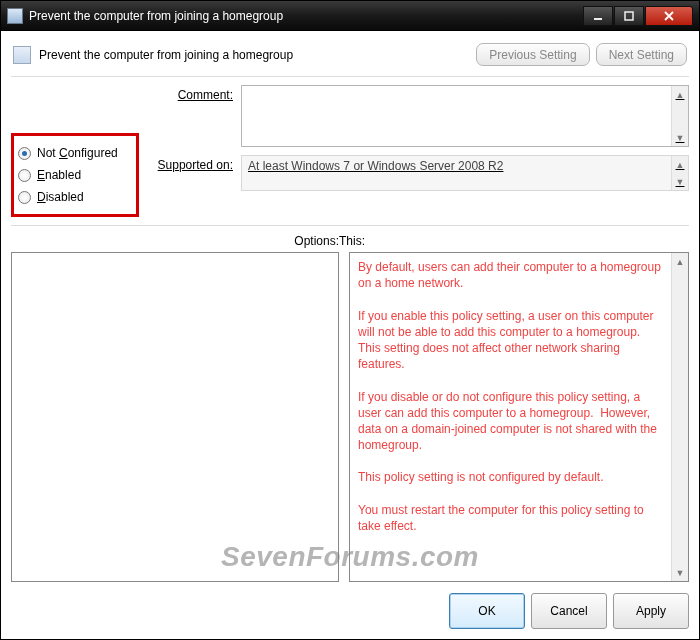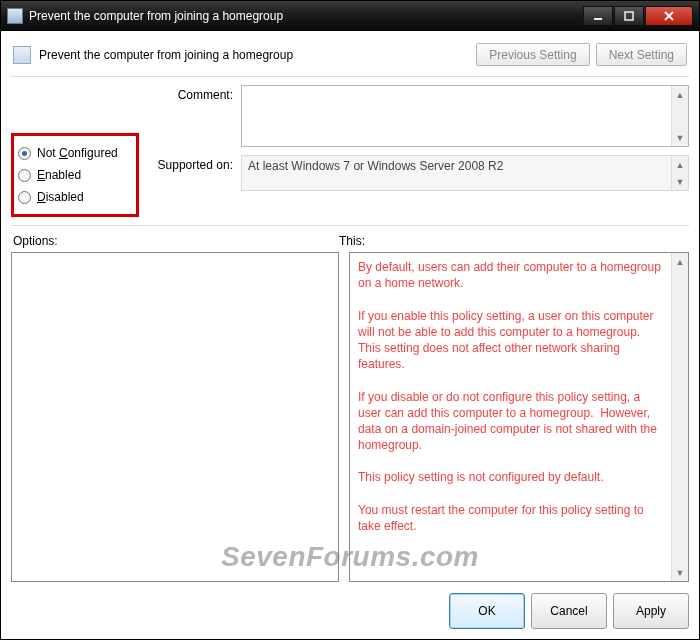--- a/index.html
+++ b/index.html
@@ -56,21 +56,21 @@
     border: 1px solid #9ab;
     margin-right: 8px;
   }
   .header-title { flex: 1; font-size: 12px; }
   .nav-btn {
     height: 23px;
     padding: 0 12px;
     margin-left: 6px;
     background: linear-gradient(#fdfdfd,#e8e8e8);
     border: 1px solid #b5b5b5;
-    border-radius: 2px;
+    border-radius: 7px;
     color: #888;
     font-size: 12px;
   }
   .divider { border: none; border-top: 1px solid #ddd; margin: 0 0 8px 0; }
   .state-row { display: flex; }
   .radio-box {
     border: 3px solid #d20000;
     padding: 6px 8px 6px 4px;
     margin-right: 12px;
     width: 128px;
@@ -83,21 +83,21 @@
     border-radius: 50%;
     margin-right: 6px;
     display: flex; align-items: center; justify-content: center;
     background: radial-gradient(#fff,#e8e8e8);
   }
   .radio.checked::after {
     content: ""; width: 5px; height: 5px; border-radius: 50%;
     background: #2a6cb0;
   }
   .radio-label .ul { text-decoration: underline; }
-  .fields { flex: 1; }
+  .fields { flex: 1; text-decoration: underline; }
   .field-row { display: flex; margin-bottom: 8px; }
   .field-label { width: 90px; text-align: right; padding-right: 8px; padding-top: 3px; }
   .textarea-wrap {
     flex: 1; position: relative;
     border: 1px solid #b5b5b5;
     background: #fff;
     height: 62px;
     display: flex;
   }
   .textarea-wrap textarea {
@@ -115,21 +115,21 @@
     color: #777; font-size: 9px;
   }
   .supported-box {
     flex: 1; border: 1px solid #d8d8d8;
     background: #f6f6f6; height: 36px;
     display: flex;
   }
   .supported-text { flex: 1; padding: 3px 6px; color: #444; }
   .divider2 { border: none; border-top: 1px solid #ddd; margin: 8px 0; }
   .panels-labels { display: flex; margin-bottom: 4px; }
-  .panels-labels .left { width: 328px; padding-left: 2px; }
+  .panels-labels .left { width: 328px; padding-left: 2px; text-align: right; }
   .panels { display: flex; flex: 1; min-height: 0; }
   .panel {
     border: 1px solid #888;
     background: #fff;
     height: 330px;
   }
   .panel.left { width: 328px; margin-right: 10px; }
   .panel.right { flex: 1; display: flex; }
   .help-text {
     flex: 1; padding: 6px 8px; font-size: 12px; line-height: 1.35;

